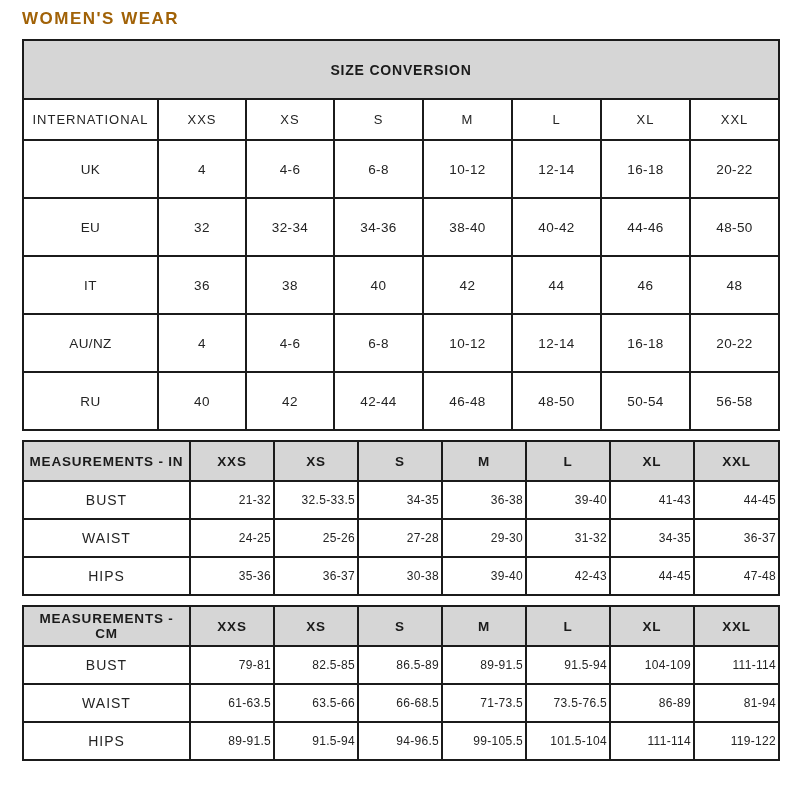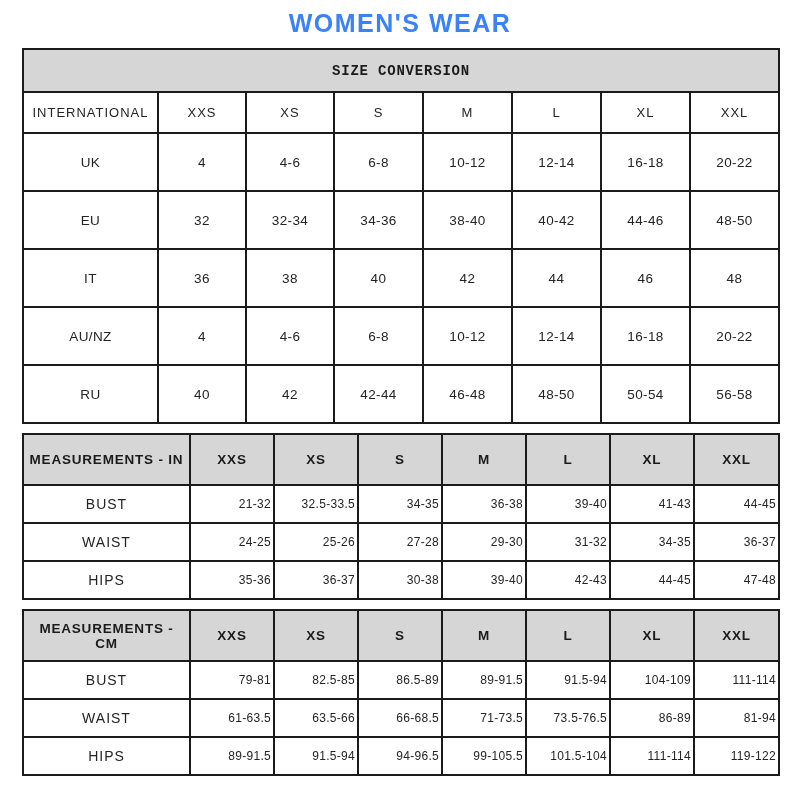--- a/index.html
+++ b/index.html
@@ -5,59 +5,58 @@
   * { box-sizing: border-box; }
   html, body {
     margin: 0; padding: 0;
     width: 800px; height: 800px;
     background: #ffffff;
     font-family: "Liberation Sans", sans-serif;
   }
   .wrap { width: 756px; margin: 0 auto; }
   .title {
     margin: 9px 0 10px 0;
-    text-align: center;
-    font-size: 25px;
+    text-align: left;
+    font-size: 17px;
     font-weight: bold;
     letter-spacing: 1.5px;
-    color: #3b82f6;
+    color: #a16207;
   }
   table {
     border-collapse: collapse;
     table-layout: fixed;
     width: 756px;
     margin: 0 0 9px 0;
   }
   th, td {
     border: 2px solid #1b1b1b;
     text-align: center;
     vertical-align: middle;
     color: #242424;
     padding: 0 2px;
     overflow: hidden;
   }
   .banner {
     background: #d6d6d6;
-    height: 43px;
+    height: 59px;
     font-size: 14px;
     font-weight: bold;
     letter-spacing: 0.8px;
     color: #1b1b1b;
-    font-family: Liberation Mono, monospace;
   }
   .colhead {
     height: 41px;
     font-size: 13px;
     font-weight: 500;
     letter-spacing: 1px;
   }
   #sc-body td { height: 58px; font-size: 13.5px; font-weight: 500; letter-spacing: 0.4px; }
   .hdrcell {
     background: #d6d6d6;
-    height: 51px;
+    height: 40px;
     font-size: 13.5px;
     font-weight: bold;
     letter-spacing: 0.8px;
     color: #1b1b1b;
   }
   .meas tbody td { height: 38px; }
   .rowlabel { font-size: 14px; font-weight: 500; letter-spacing: 1px; }
   .val { font-size: 13.5px; font-weight: 500; letter-spacing: 0.3px; }
   .meas .val { font-size: 12px; text-align: right; }
 </style>

